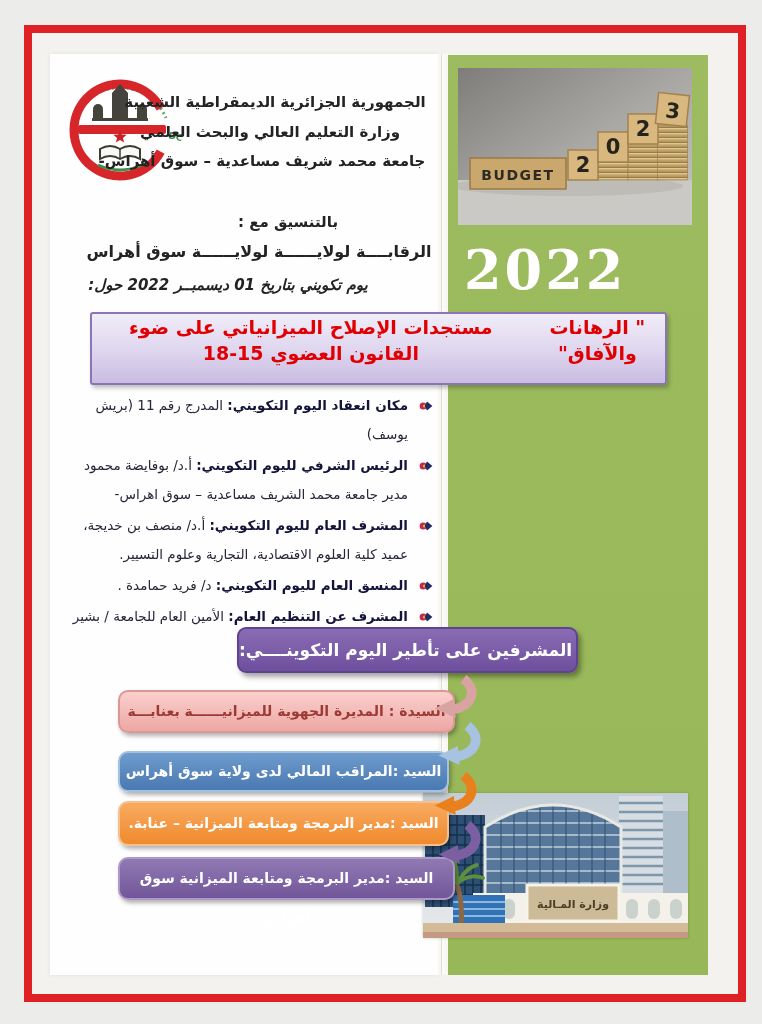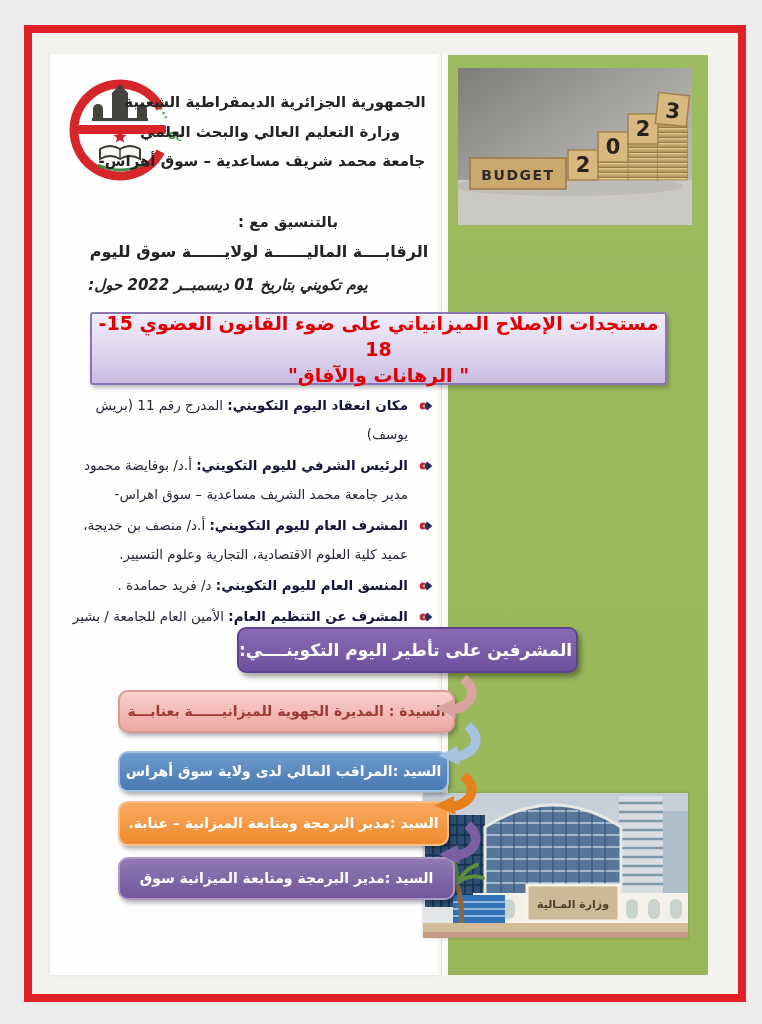--- a/index.html
+++ b/index.html
@@ -23,21 +23,21 @@
   .hl1{left:270px;top:123px;font-size:15px;}
   .hl2{left:262px;top:152px;font-size:15px;}
   .hl3{left:250px;top:182px;font-size:14px;}
   .hl4{left:288px;top:213px;font-size:15px;}
   .hl5{left:259px;top:242px;font-size:16px;}
   .hl6{left:228px;top:276px;font-size:15px;font-style:italic;}
   .title-box{position:absolute;left:90px;top:312px;width:577px;height:73px;box-sizing:border-box;
        border:2px solid #8a76b4;border-radius:3px;
        background:linear-gradient(180deg,#f1edf8 0%,#ded5ee 55%,#c9bce0 100%);
        box-shadow:2px 3px 4px rgba(0,0,0,.25);
-       display:flex;flex-direction:column;justify-content:center;}
+       display:flex;flex-direction:row;justify-content:center;}
   .title-line{direction:rtl;text-align:center;color:#e00004;font-weight:bold;
        font-size:19px;line-height:26px;}
   .bullets{position:absolute;left:58px;top:391px;width:380px;direction:rtl;}
   .bitem{position:relative;padding-right:30px;margin-bottom:2px;font-size:13.5px;
        line-height:29px;color:#20203a;text-align:right;}
   .bicon{position:absolute;right:5px;top:8px;width:14px;height:14px;}
   .blabel{font-weight:bold;color:#14143a;}
   .btext{font-weight:normal;color:#26263a;}
   .banner{position:absolute;left:237px;top:627px;width:341px;height:46px;box-sizing:border-box;
        border-radius:9px;border:2px solid #5e4390;
@@ -104,20 +104,21 @@
       </g>
       <g font-size="21" font-weight="bold" fill="#26221d" text-anchor="middle">
         <text x="125" y="104">2</text>
         <text x="155" y="86">0</text>
         <text x="185" y="68">2</text>
         <text x="215" y="50" transform="rotate(6 214 41)">3</text>
       </g>
     </svg>
   </div>
 
+  <div class="year-badge">2022</div>
 
   <div class="logo">
     <svg viewBox="0 0 132 118">
       <circle cx="64" cy="60" r="51" fill="#ffffff"></circle>
       <path d="M18 48 A50 50 0 0 1 110 48" fill="none" stroke="#4a9455" stroke-width="3" stroke-dasharray="2 3" opacity=".85"></path>
       <path d="M104.6 38.4 A46 46 0 1 0 104.6 81.6" fill="none" stroke="#d6262a" stroke-width="9"></path>
       <rect x="22" y="55" width="88" height="9" rx="2" fill="#d6262a"></rect>
       <g fill="#44443c">
         <polygon points="56,23 64,14 72,23"></polygon>
         <rect x="56" y="23" width="16" height="25"></rect>
@@ -132,21 +133,21 @@
       <line x1="64" y1="79" x2="64" y2="89" stroke="#3c3c34" stroke-width="1.5"></line>
       <path d="M42 95 Q64 105 86 95" fill="none" stroke="#3e8e4e" stroke-width="3"></path>
       <text x="112" y="68" font-size="9" font-weight="bold" fill="#3e8e4e" transform="rotate(14 112 68)">DC</text>
     </svg>
   </div>
 
   <div class="hline hl0">الجمهورية الجزائرية الديمقراطية الشعبية</div>
   <div class="hline hl2">جامعة محمد شريف مساعدية – سوق أهراس-</div>
   <div class="hline hl1">وزارة التعليم العالي والبحث العلمي</div>
   <div class="hline hl4">بالتنسيق مع :</div>
-  <div class="hline hl5">الرقابــــة الماليــــــة لولايــــــة سوق لليوم</div>
+  <div class="hline hl5">الرقابــــة لولايــــــة لولايــــــة سوق أهراس</div>
   <div class="hline hl6">يوم تكويني بتاريخ  01 ديسمبــر  2022 حول:</div>
 
   <div class="title-box">
     <div class="title-line">مستجدات الإصلاح الميزانياتي  على ضوء القانون العضوي 15-18</div>
     <div class="title-line">" الرهانات والآفاق"</div>
   </div>
 
   <div class="bullets">
     <div class="bitem">
       <span class="bicon">

